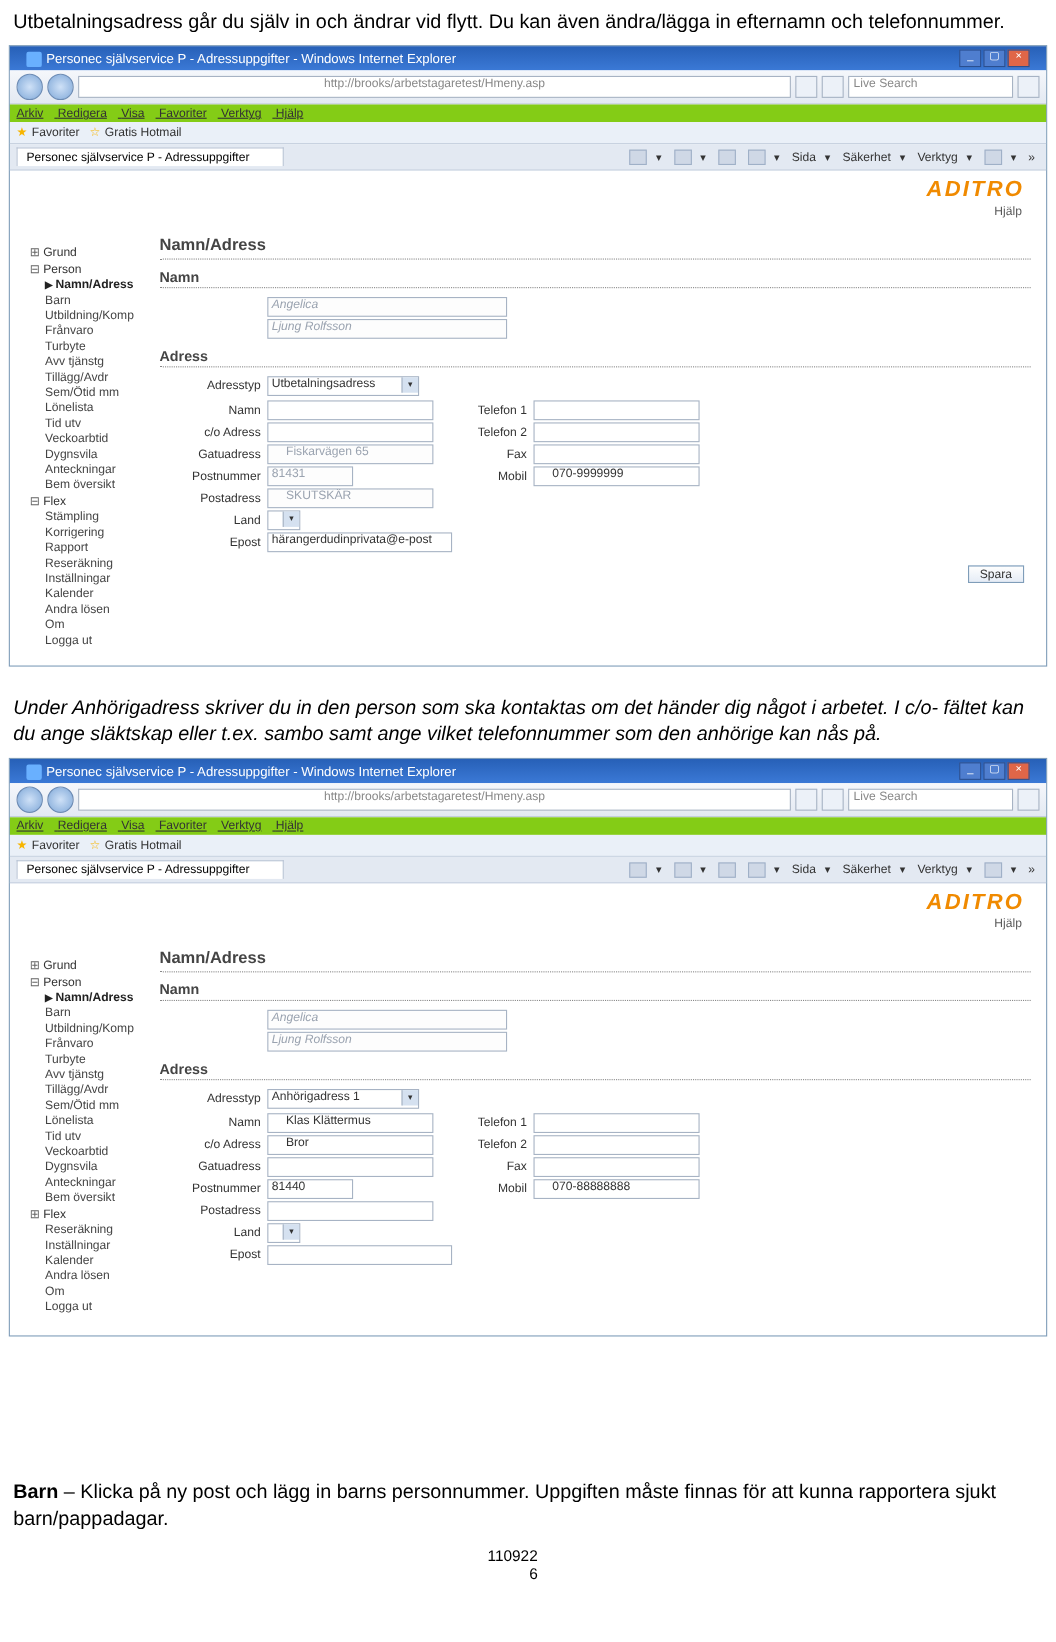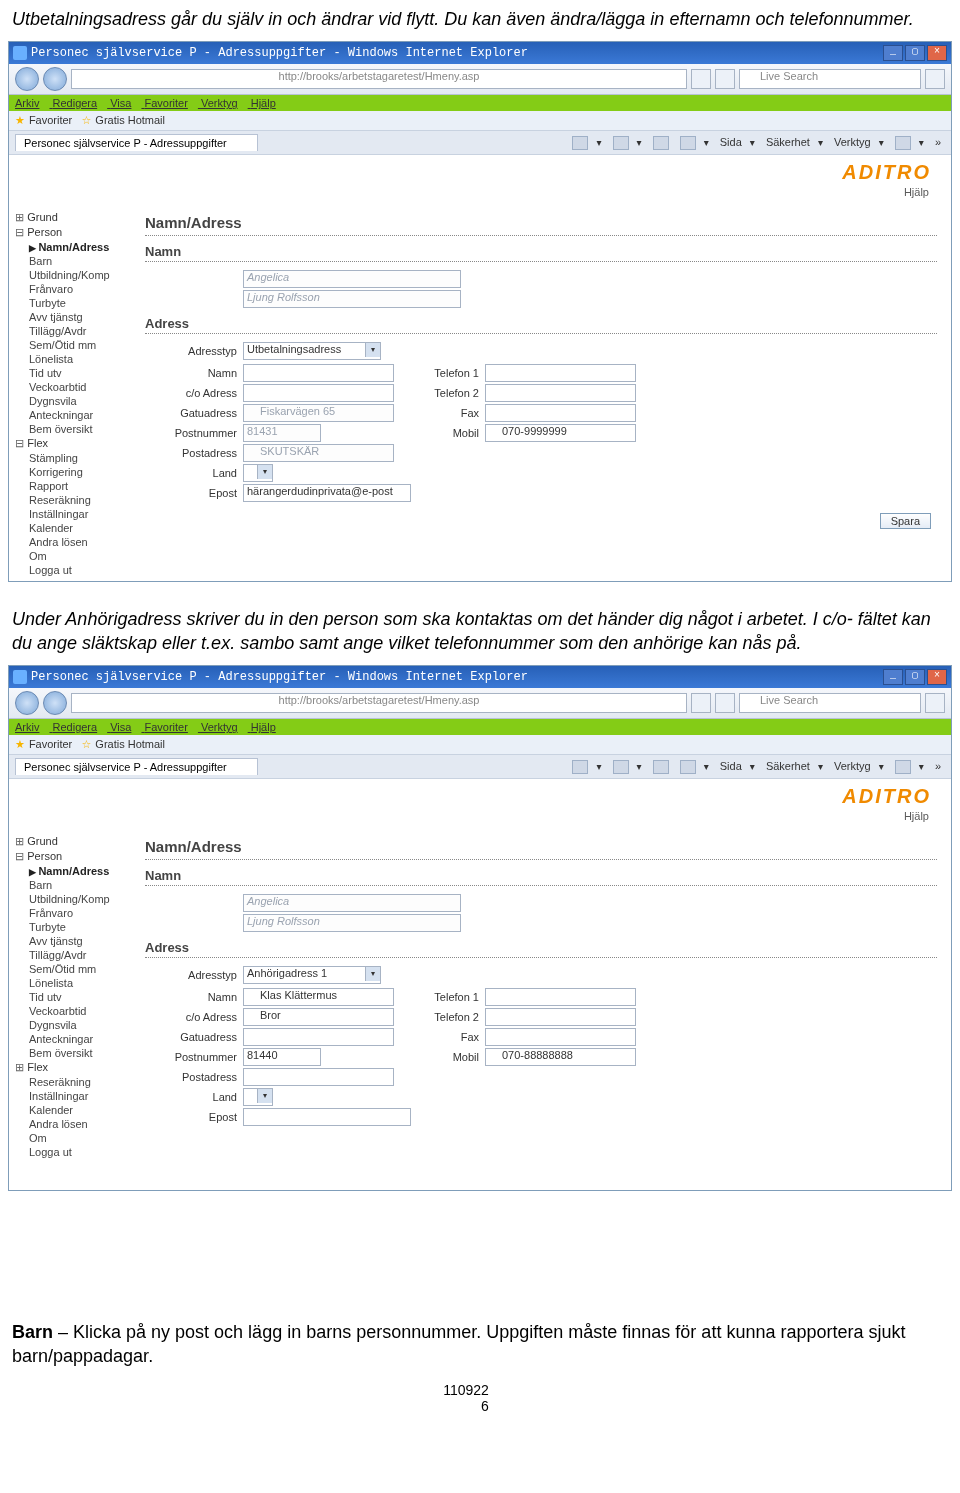--- a/index.html
+++ b/index.html
@@ -4,21 +4,20 @@
 <style>
   body {
     margin: 0;
     padding: 0;
     font-family: Arial, Helvetica, sans-serif;
     font-size: 12px;
     background: #fff;
     width: 960px;
   }
   .doc-intro {
-    font-style: italic;
     font-size: 18px;
     padding: 8px 12px 6px 12px;
     line-height: 1.3;
   }
   .doc-mid {
     font-style: italic;
     font-size: 18px;
     padding: 16px 12px 6px 12px;
     line-height: 1.3;
   }
@@ -30,25 +29,24 @@
   
   .browser {
     border: 1px solid #7f9db9;
     margin: 4px 8px 10px 8px;
     background: #fff;
   }
   .titlebar {
     background: linear-gradient(#2760b7, #3b79d6);
     color: #fff;
     font-size: 12px;
-    padding: 3px 4px;
+    padding: 3px 15px;
     display: flex;
     justify-content: space-between;
     align-items: center;
-    font-family: Liberation Mono, monospace;
   }
   .title-icon {
     display: inline-block;
     width: 14px; height: 14px;
     background: #69b0ff;
     border-radius: 2px;
     margin-right: 4px;
     vertical-align: middle;
   }
   .win-buttons { display:flex; gap:2px; }
@@ -73,21 +71,21 @@
   .addrbox {
     flex:1;
     background:#fff; border:1px solid #a7b3c4;
     height:18px; font-size:11px; padding:0 4px;
     color:#888;
     text-align:center;
   }
   .searchbox {
     width:140px;
     background:#fff; border:1px solid #a7b3c4;
-    height:18px; font-size:11px; padding:0 20px;
+    height:18px; font-size:11px; padding:0 4px;
     color:#888;
   }
   .gobtn {
     width:18px; height:18px;
     border:1px solid #a7b3c4;
     background:#ecf1f8;
   }
   .menubar {
     background:#84cc16;
     font-size:11px;
@@ -144,21 +142,21 @@
   .app-body {
     display:flex;
     min-height: 360px;
   }
   .sidebar {
     width:110px;
     padding:4px 6px;
     font-size:11px;
     color:#333;
   }
-  .side-tree { list-style:none; margin:0; padding:0; }
+  .side-tree { list-style:none; margin:12px; padding:0; }
   .side-tree li { padding:1px 0; white-space:nowrap; }
   .side-tree .root::before { content:"⊞ "; color:#666; }
   .side-tree .open::before { content:"⊟ "; color:#666; }
   .side-tree .sub { padding-left:14px; color:#444; }
   .side-tree .sel { font-weight:bold; color:#222; }
   .side-tree .sel::before { content:"▶ "; font-size:9px; }
 
   .content {
     flex:1;
     padding:4px 14px 12px 14px;

